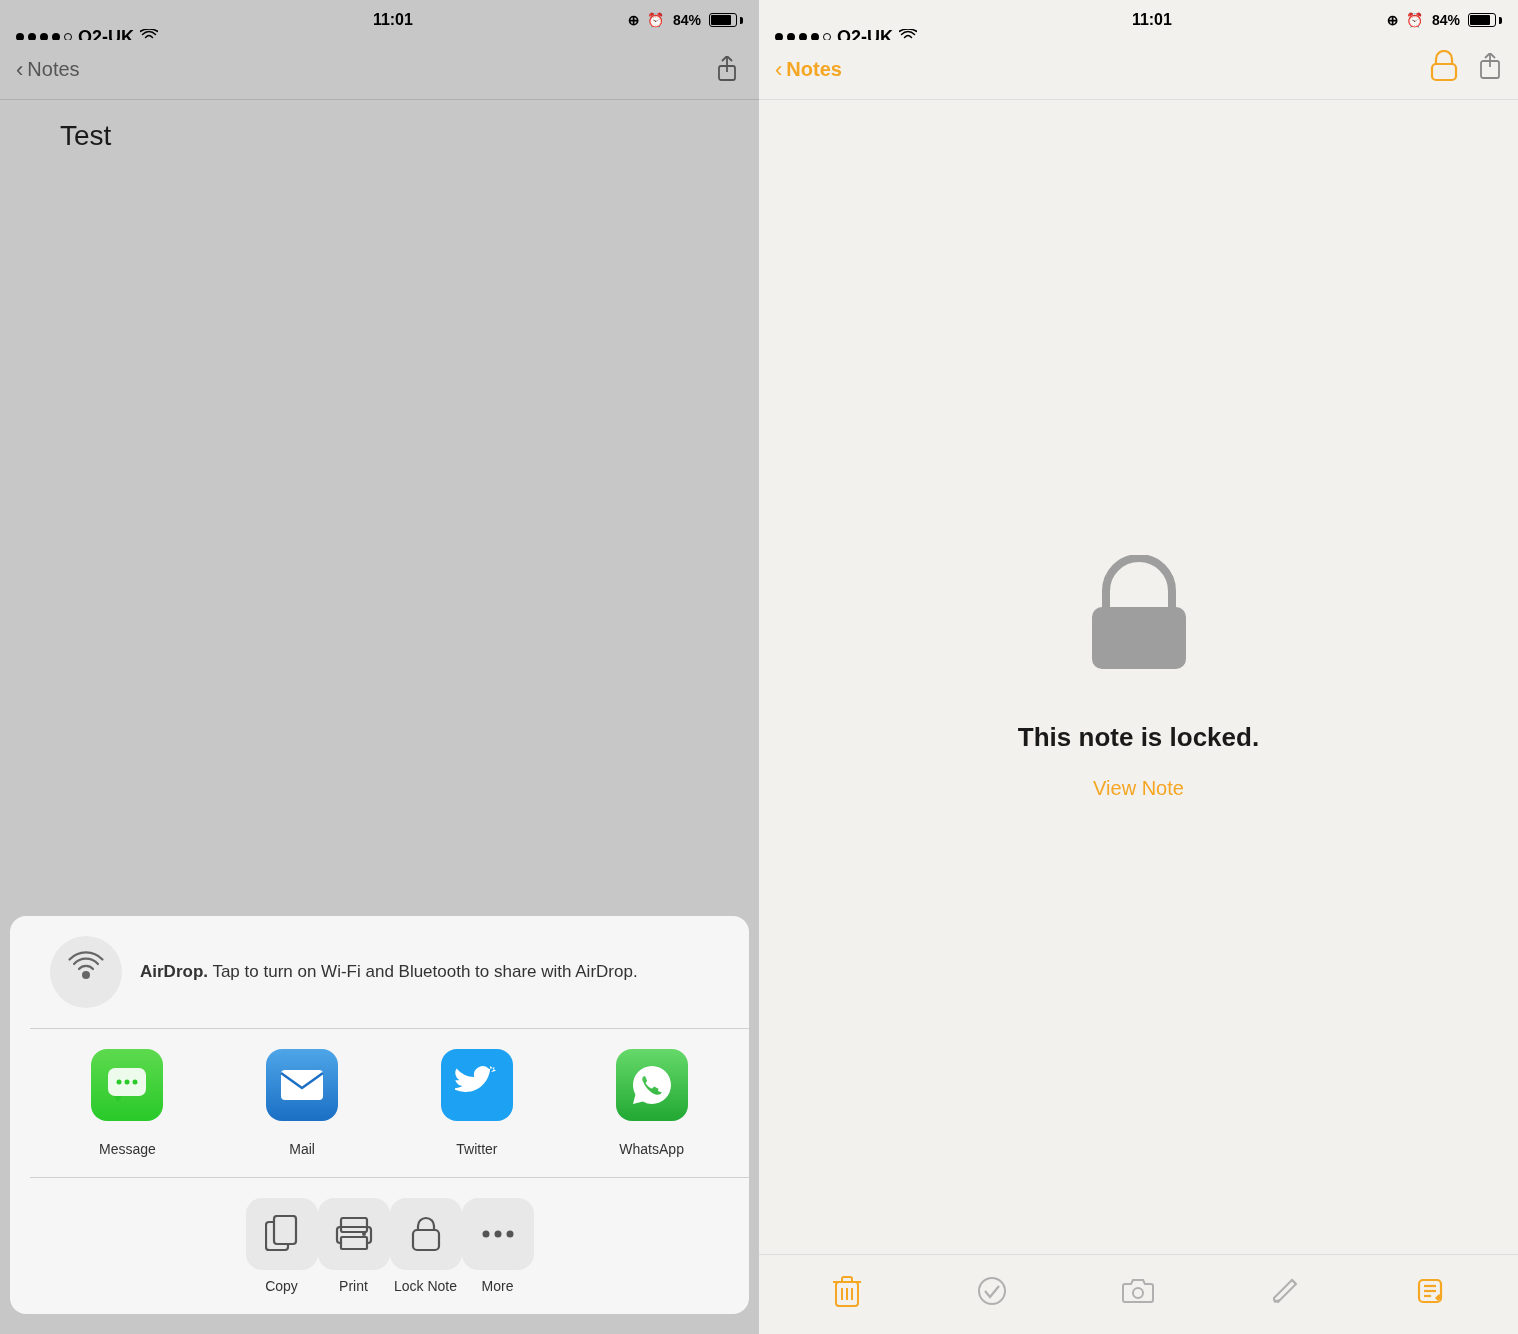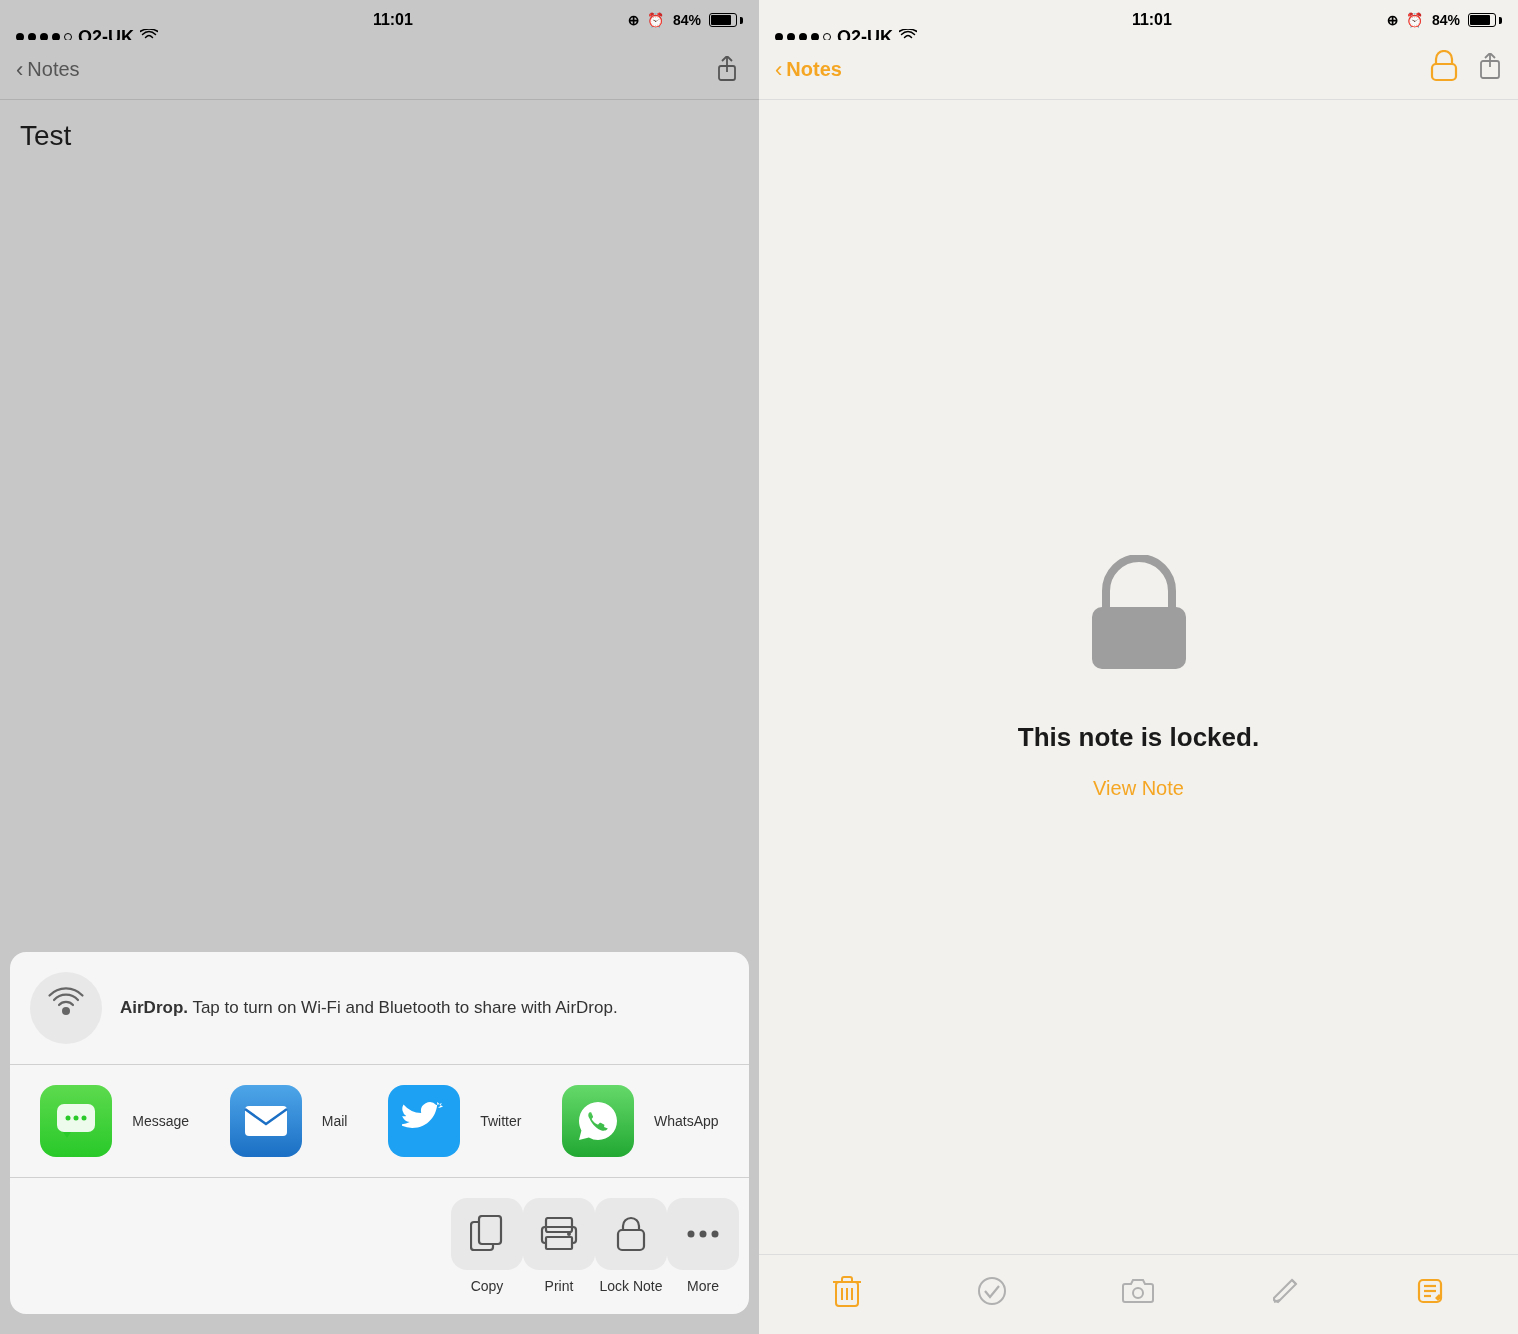--- a/index.html
+++ b/index.html
@@ -69,37 +69,38 @@
     .nav-back-arrow { font-size: 22px; color: #555; }
     .nav-back-text { font-size: 20px; color: #555; }
     .nav-share-btn { width: 32px; height: 32px; display: flex; align-items: center; justify-content: center; }
 
     
     .note-content {
       flex: 1;
       padding: 20px 20px;
       background: #c7c7c7;
     }
-    .note-title { font-size: 28px; color: #1a1a1a; font-weight: 400; }
+    .note-title { font-size: 28px; color: #1a1a1a; font-weight: 400; margin-left: 40px; }
 
     
     .share-sheet {
       position: absolute;
       bottom: 0;
       left: 0;
       right: 0;
       background: transparent;
       padding: 0 10px 10px;
       z-index: 10;
     }
     .share-main-card {
       background: rgba(248,248,248,0.97);
       border-radius: 16px;
       overflow: hidden;
       margin-bottom: 10px;
+      padding-left: 20px;
     }
     .airdrop-section {
       padding: 20px 20px;
       display: flex;
       align-items: center;
       gap: 18px;
       border-bottom: 1px solid #d0d0d0;
     }
     .airdrop-icon {
       width: 72px;
@@ -117,20 +118,21 @@
     
     .apps-row {
       padding: 20px 10px;
       display: flex;
       gap: 0;
       justify-content: space-around;
       border-bottom: 1px solid #d0d0d0;
     }
     .app-item {
       display: flex;
+      flex-direction: column;
       align-items: center;
       gap: 20px;
       cursor: pointer;
     }
     .app-icon {
       width: 72px;
       height: 72px;
       border-radius: 16px;
       display: flex;
       align-items: center;
@@ -140,21 +142,21 @@
     .app-label { font-size: 14px; color: #333; text-align: center; }
     .app-icon.messages { background: linear-gradient(180deg, #5dda4e 0%, #29c929 100%); }
     .app-icon.mail { background: linear-gradient(180deg, #4ea6e8 0%, #1b6fc4 100%); }
     .app-icon.twitter { background: #1da1f2; }
     .app-icon.whatsapp { background: linear-gradient(180deg, #65d96a 0%, #22a833 100%); }
 
     
     .actions-row {
       padding: 20px 10px;
       display: flex;
-      justify-content: flex-end;
+      justify-content: center;
     }
     .action-item {
       display: flex;
       flex-direction: column;
       align-items: center;
       gap: 8px;
       cursor: pointer;
     }
     .action-icon {
       width: 72px;

